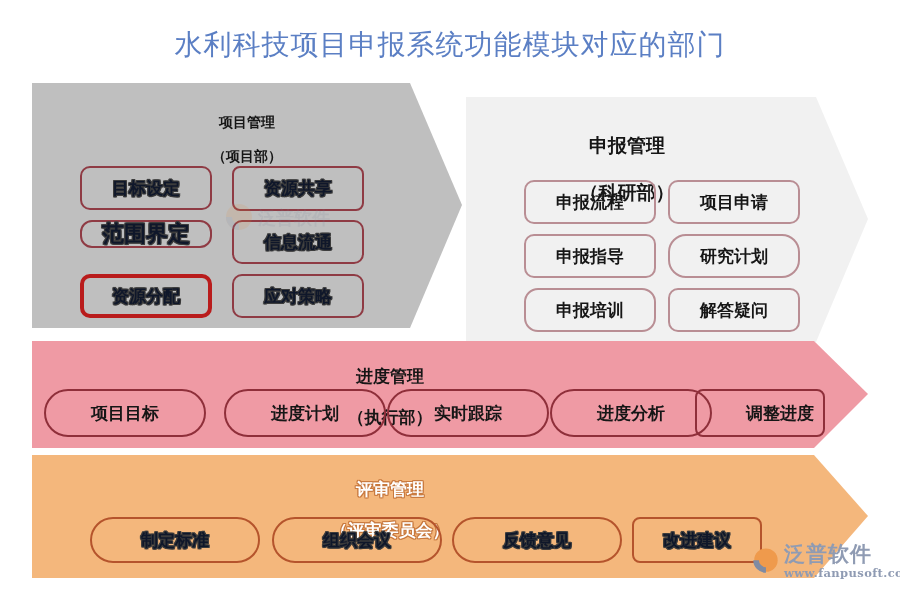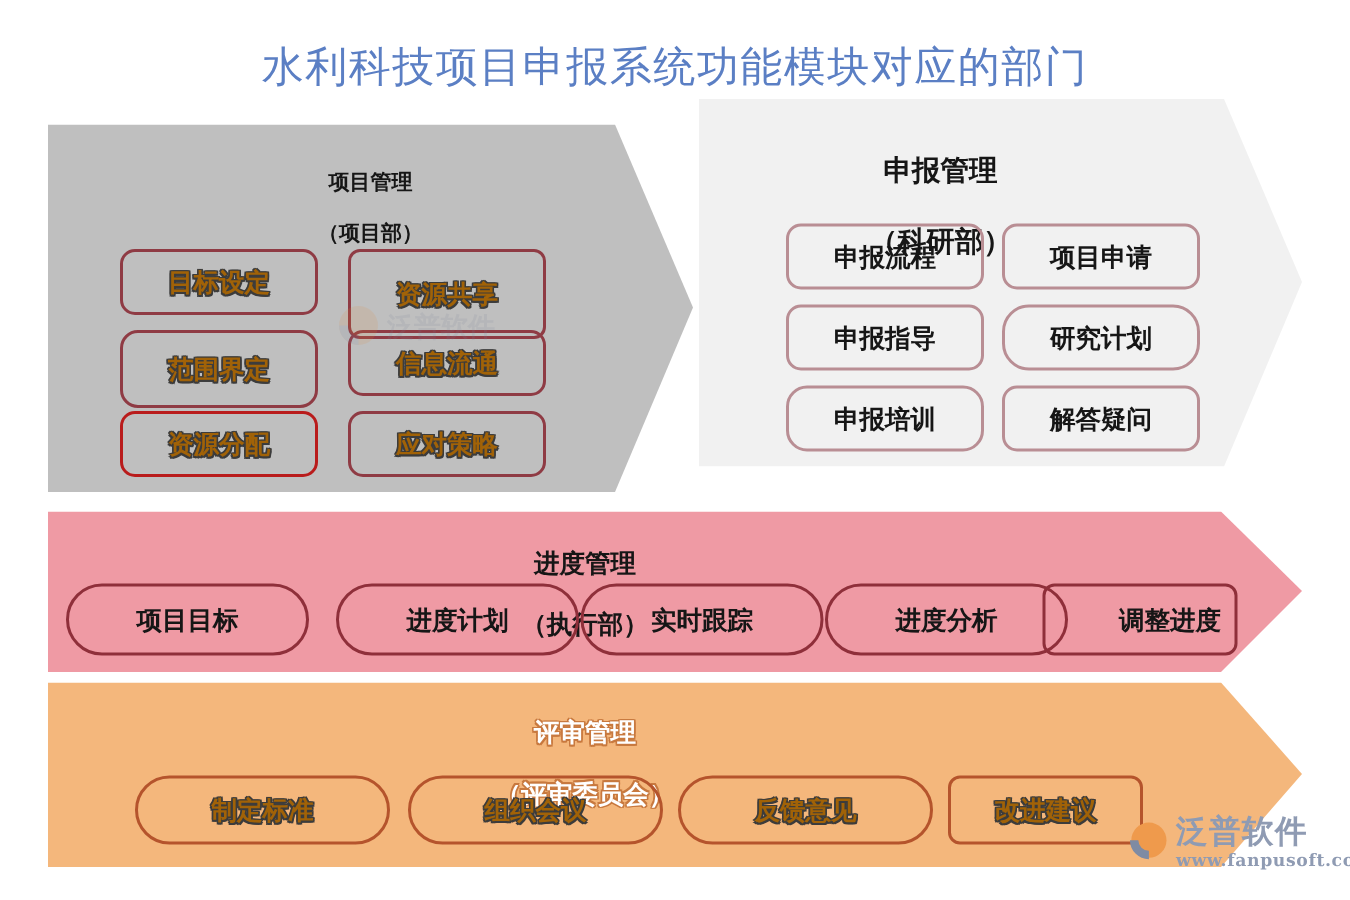--- a/index.html
+++ b/index.html
@@ -59,21 +59,21 @@
     display: flex;
     align-items: center;
     justify-content: center;
     font-weight: bold;
     white-space: nowrap;
     background: transparent;
   }
 
   
   .node.white-txt {
-    color: #a16207;
+    color: #0f172a;
     text-shadow:
        1px  0   0 #3c3c3c, -1px  0   0 #3c3c3c,
        0    1px 0 #3c3c3c,  0   -1px 0 #3c3c3c,
        1px  1px 0 #3c3c3c, -1px -1px 0 #3c3c3c,
        1px -1px 0 #3c3c3c, -1px  1px 0 #3c3c3c;
   }
   .node.dark-txt { color: #161616; }
 
   .head.dark-txt { color: #161616; }
   .head.white-txt {
@@ -135,38 +135,38 @@
     <svg class="band-shape" viewBox="0 0 430 245" preserveAspectRatio="none">
       <polygon points="0,0 378,0 430,122 378,245 0,245" fill="#bfbfbf"></polygon>
     </svg>
 
     <div class="band-head head dark-txt" style="top:14px; font-size:14px;">
       <div>项目管理</div>
       <div>（项目部）</div>
     </div>
 
     <div class="node white-txt" style="left:48px;  top:83px;  width:132px; height:44px; border:2px solid #8f3b44; border-radius:10px; font-size:17px;">目标设定</div>
-    <div class="node white-txt" style="left:200px; top:83px;  width:132px; height:60px; border:2px solid #8f3b44; border-radius:8px; font-size:17px;">资源共享</div>
-
-    <div class="node white-txt" style="left:48px;  top:137px; width:132px; height:52px; border:2px solid #8f3b44; border-radius:12px; font-size:17px;">范围界定</div>
+    <div class="node white-txt" style="left:200px; top:83px;  width:132px; height:45px; border:2px solid #8f3b44; border-radius:8px; font-size:17px;">资源共享</div>
+
+    <div class="node white-txt" style="left:48px;  top:137px; width:132px; height:28px; border:2px solid #8f3b44; border-radius:12px; font-size:22px;">范围界定</div>
     <div class="node white-txt" style="left:200px; top:137px; width:132px; height:44px; border:2px solid #8f3b44; border-radius:10px; font-size:17px;">信息流通</div>
 
-    <div class="node white-txt" style="left:48px;  top:191px; width:132px; height:44px; border:2px solid #b91c1c; border-radius:10px; font-size:17px;">资源分配</div>
+    <div class="node white-txt" style="left:48px;  top:191px; width:132px; height:44px; border:4px solid #b91c1c; border-radius:10px; font-size:17px;">资源分配</div>
     <div class="node white-txt" style="left:200px; top:191px; width:132px; height:44px; border:2px solid #8f3b44; border-radius:10px; font-size:17px;">应对策略</div>
   </div>
 
   <div id="wm-center">
     <svg viewBox="0 0 140 34">
       <circle cx="17" cy="17" r="13" fill="#e08a3c"></circle>
       <path d="M4 17 a13 13 0 0 0 13 13 v-6 a7 7 0 0 1 -7 -7 z" fill="#7a8299"></path>
       <text x="36" y="24" font-family="DejaVu Sans, sans-serif" font-size="18" font-weight="bold" fill="#7a8299">泛普软件</text>
     </svg>
   </div>
 
-  <div class="band" style="left:466px; top:66px; width:402px; height:183px;padding-left:29px;">
+  <div class="band" style="left:466px; top:97px; width:402px; height:183px;padding-left:29px;">
     <svg class="band-shape" viewBox="0 0 402 245" preserveAspectRatio="none">
       <polygon points="0,0 350,0 402,122 350,245 0,245" fill="#f1f1f1"></polygon>
     </svg>
 
     <div class="band-head head dark-txt" style="top:14px; left:-40px; width:402px; font-size:19px;">
       <div>申报管理</div>
       <div>（科研部）</div>
     </div>
 
     <div class="node dark-txt" style="left:58px;  top:83px;  width:132px; height:44px; border:2px solid #b98e94; border-radius:10px; font-size:17px;">申报流程</div>

